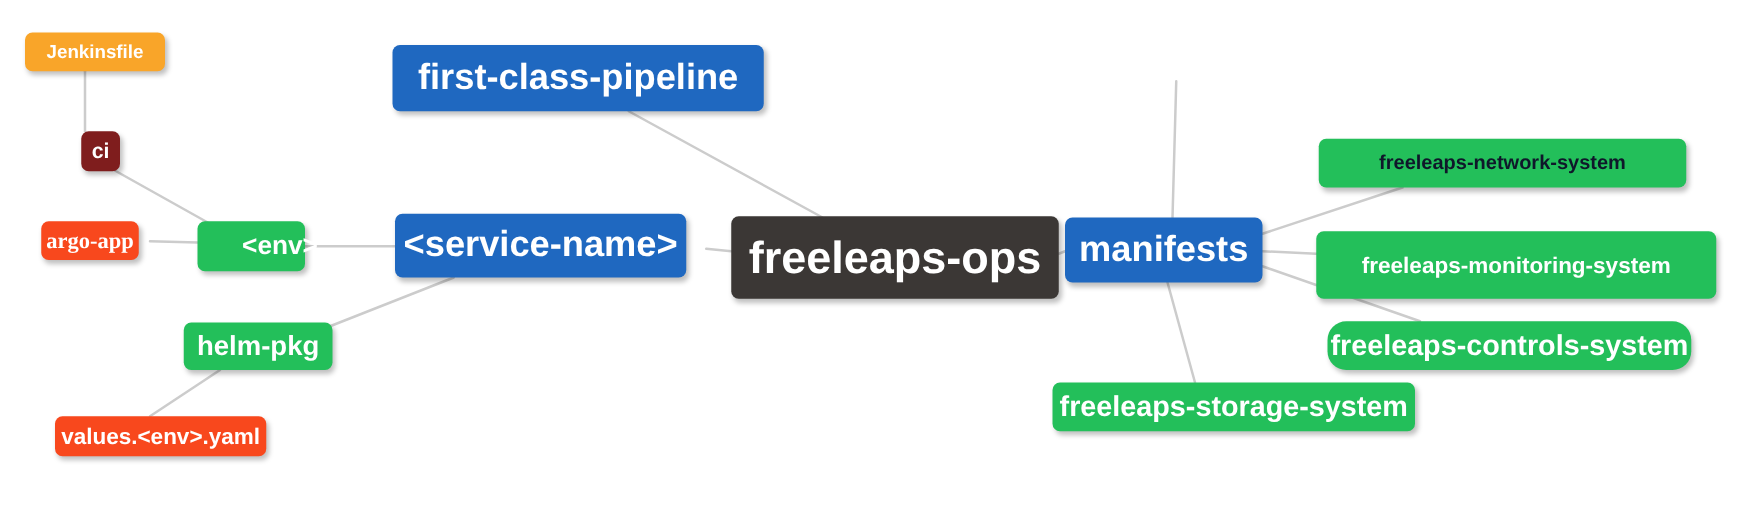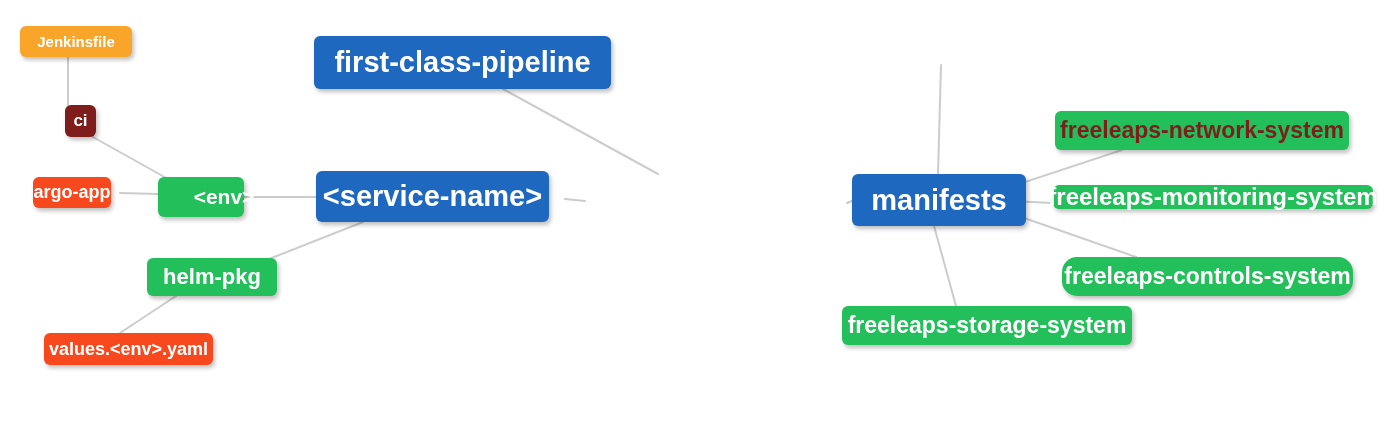--- a/index.html
+++ b/index.html
@@ -38,26 +38,27 @@
       <line x1="658" y1="174" x2="503" y2="89" stroke="#cccccc" stroke-width="2" stroke-linecap="round"></line>
       <line x1="585" y1="201" x2="565" y2="199" stroke="#cccccc" stroke-width="2" stroke-linecap="round"></line>
       <line x1="847" y1="203" x2="852" y2="201" stroke="#cccccc" stroke-width="2" stroke-linecap="round"></line>
       <line x1="938" y1="174" x2="941" y2="65" stroke="#cccccc" stroke-width="2" stroke-linecap="round"></line>
       <line x1="1010" y1="187" x2="1122" y2="150" stroke="#cccccc" stroke-width="2" stroke-linecap="round"></line>
       <line x1="1010" y1="201" x2="1053" y2="203" stroke="#cccccc" stroke-width="2" stroke-linecap="round"></line>
       <line x1="1010" y1="213" x2="1136" y2="257" stroke="#cccccc" stroke-width="2" stroke-linecap="round"></line>
       <line x1="934" y1="226" x2="956" y2="306" stroke="#cccccc" stroke-width="2" stroke-linecap="round"></line>
     </svg>
 
+<div class="node" style="left: 585px; top: 173px; width: 262px; height: 66px; font-size: 36px; background: rgb(59, 55, 53); color: rgb(255, 255, 255);">freeleaps-ops</div>
     <div class="node" style="left: 314px; top: 36px; width: 297px; height: 53px; font-size: 29px; background: rgb(31, 104, 192); color: rgb(255, 255, 255);">first-class-pipeline</div>
     <div class="node" style="left: 316px; top: 171px; width: 233px; height: 51px; font-size: 29px; background: rgb(31, 104, 192); color: rgb(255, 255, 255);">&lt;service-name&gt;</div>
-    <div class="node" style="left: 852px; top: 174px; width: 174px; height: 52px; font-size: 29px; background: rgb(31, 104, 192); color: rgb(255, 255, 255);">manifests</div>
+    <div class="node" style="left: 852px; top: 174px; width: 158px; height: 52px; font-size: 29px; background: rgb(31, 104, 192); color: rgb(255, 255, 255);">manifests</div>
     <div class="node" style="left: 158px; top: 177px; width: 86px; height: 40px; font-size: 21px; background: rgb(35, 191, 90); color: rgb(255, 255, 255); padding-left: 46px;">&lt;env&gt;</div>
-    <div class="node" style="left: 147px; top: 258px; width: 130px; height: 38px; font-size: 22px; background: rgb(35, 191, 90); color: rgb(255, 255, 255);">helm-pkg</div>
+    <div class="node" style="left: 147px; top: 258px; width: 119px; height: 38px; font-size: 22px; background: rgb(35, 191, 90); color: rgb(255, 255, 255);">helm-pkg</div>
     <div class="node" style="left: 65px; top: 105px; width: 31px; height: 32px; font-size: 17px; background: #7f1d1d; color: rgb(255, 255, 255);">ci</div>
-    <div class="node" style="left: 33px; top: 177px; width: 78px; height: 31px; font-size: 18px; background: rgb(248, 72, 29); color: rgb(255, 255, 255);">argo-app</div>
+    <div class="node" style="left: 33px; top: 177px; width: 78px; height: 31px; font-size: 18px; background: rgb(248, 72, 29); color: rgb(255, 255, 255); font-family: Liberation Serif, serif;">argo-app</div>
     <div class="node" style="left: 20px; top: 26px; width: 112px; height: 31px; font-size: 15px; background: rgb(249, 165, 41); color: rgb(255, 255, 255);">Jenkinsfile</div>
     <div class="node" style="left: 8px; top: 333px; width: 169px; height: 32px; font-size: 18px; background: rgb(248, 72, 29); color: rgb(255, 255, 255); margin-left: 36px;">values.&lt;env&gt;.yaml</div>
-    <div class="node" style="left: 1055px; top: 111px; width: 294px; height: 39px; font-size: 23px; background: rgb(35, 191, 90); color: #7f1d1d;">freeleaps-network-system</div>
-    <div class="node" style="left: 1053px; top: 185px; width: 320px; height: 24px; font-size: 24px; background: rgb(35, 191, 90); color: rgb(255, 255, 255);">freeleaps-monitoring-system</div>
+    <div class="node" style="left: 1055px; top: 111px; width: 294px; height: 39px; font-size: 16px; background: rgb(35, 191, 90); color: #0f172a;">freeleaps-network-system</div>
+    <div class="node" style="left: 1053px; top: 185px; width: 320px; height: 54px; font-size: 18px; background: rgb(35, 191, 90); color: rgb(255, 255, 255);">freeleaps-monitoring-system</div>
     <div class="node" style="left: 1062px; top: 257px; width: 291px; height: 39px; font-size: 23px; background: rgb(35, 191, 90); color: rgb(255, 255, 255); border-radius: 15px;">freeleaps-controls-system</div>
     <div class="node" style="left: 815px; top: 306px; width: 290px; height: 39px; font-size: 23px; background: rgb(35, 191, 90); color: rgb(255, 255, 255); margin-left: 27px;">freeleaps-storage-system</div>
   </div>
 
 </body></html>

